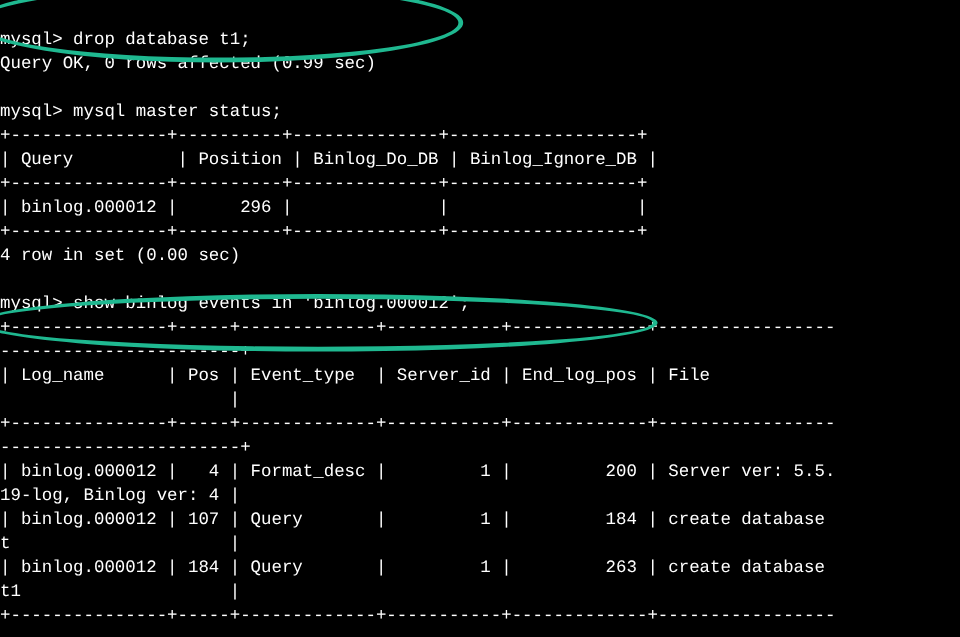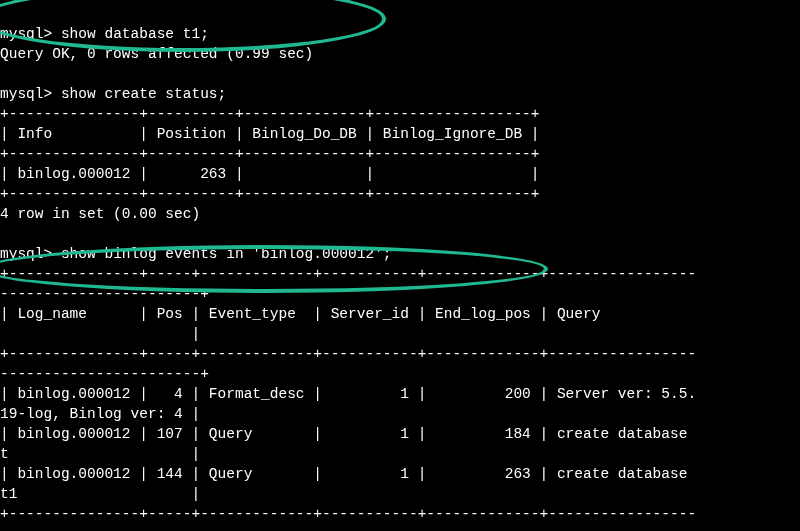--- a/index.html
+++ b/index.html
@@ -4,43 +4,43 @@
 <style>
   html,body{margin:0;padding:0;background:#000;color:#fff;font-family:Consolas,Menlo,"Courier New",monospace;font-size:14.5px;line-height:20px;width:800px;height:531px;overflow:hidden}
   .screen{position:relative;padding:4px 0 0 0;white-space:pre}
   .line{white-space:pre}
   .ellipse{position:absolute;border:4px solid #1fb890;border-radius:50%/50%;pointer-events:none}
 </style>
 </head>
 <body>
 
 <div class="screen">
-<span class="line"><span>mysql&gt;</span> <span>show database t1;</span></span>
+<span class="line"><span>mysql&gt;</span> <span>drop database t1;</span></span>
 <span class="line">Query OK, 0 rows affected (0.99 sec)</span>
 <span class="line"> </span>
-<span class="line"><span>mysql&gt;</span> <span>show create status;</span></span>
+<span class="line"><span>mysql&gt;</span> <span>mysql master status;</span></span>
 <span class="line">+---------------+----------+--------------+------------------+</span>
-<span class="line">| Info          | Position | Binlog_Do_DB | Binlog_Ignore_DB |</span>
+<span class="line">| Query          | Position | Binlog_Do_DB | Binlog_Ignore_DB |</span>
 <span class="line">+---------------+----------+--------------+------------------+</span>
-<span class="line">| binlog.000012 |      263 |              |                  |</span>
+<span class="line">| binlog.000012 |      296 |              |                  |</span>
 <span class="line">+---------------+----------+--------------+------------------+</span>
 <span class="line">4 row in set (0.00 sec)</span>
 <span class="line"> </span>
 <span class="line"><span>mysql&gt;</span> <span>show binlog events in 'binlog.000012';</span></span>
 <span class="line">+---------------+-----+-------------+-----------+-------------+-----------------</span>
 <span class="line">-----------------------+</span>
-<span class="line">| Log_name      | Pos | Event_type  | Server_id | End_log_pos | Query            </span>
+<span class="line">| Log_name      | Pos | Event_type  | Server_id | End_log_pos | File            </span>
 <span class="line">                      |</span>
 <span class="line">+---------------+-----+-------------+-----------+-------------+-----------------</span>
 <span class="line">-----------------------+</span>
 <span class="line">| binlog.000012 |   4 | Format_desc |         1 |         200 | Server ver: 5.5.</span>
 <span class="line">19-log, Binlog ver: 4 |</span>
 <span class="line">| binlog.000012 | 107 | Query       |         1 |         184 | create database </span>
 <span class="line">t                     |</span>
-<span class="line">| binlog.000012 | 144 | Query       |         1 |         263 | create database </span>
+<span class="line">| binlog.000012 | 184 | Query       |         1 |         263 | create database </span>
 <span class="line">t1                    |</span>
 <span class="line">+---------------+-----+-------------+-----------+-------------+-----------------</span>
 
   <div class="ellipse" style="top:-14px;left:-22px;width:400px;height:58px"></div>
   <div class="ellipse" style="top:245px;left:-18px;width:558px;height:40px"></div>
 
   
 </div>
 
 </body></html>

